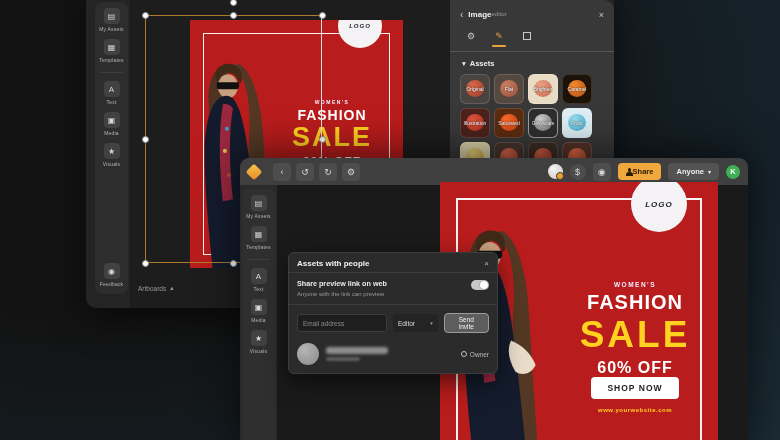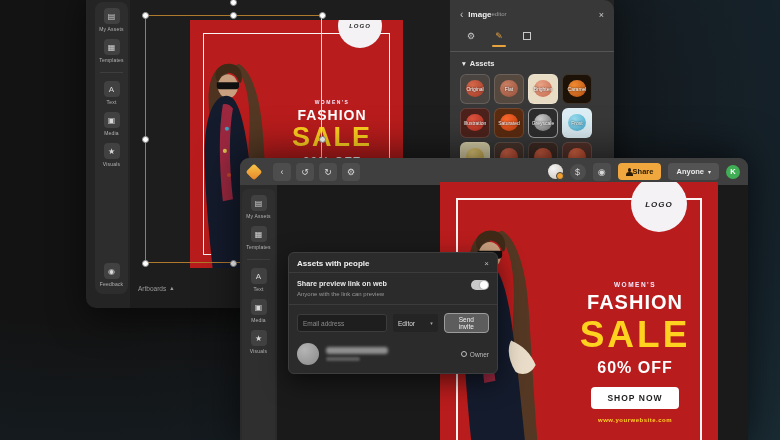--- a/index.html
+++ b/index.html
@@ -124,21 +124,21 @@
 
   .poster2{left:200px;top:24px;width:278px;height:276px;}
   .poster2 .poster-frame{left:16px;top:16px;right:16px;bottom:10px;}
   .poster2 .logo-badge{left:191px;top:-6px;width:56px;height:56px;}
   .poster2 .logo-badge span{font-size:8px;}
   .poster2 .ptext{left:115px;top:99px;width:160px;}
   .poster2 .eyebrow{font-size:6.5px;}
   .poster2 .ptitle{font-size:20px;margin-top:3px;}
   .poster2 .pbig{font-size:37px;letter-spacing:3px;margin-top:2px;}
   .poster2 .pdisc{font-size:16px;margin-top:6px;}
-  .poster2 .cta{margin-top:10px;padding:6px 16px;font-size:8.5px;letter-spacing:1px;}
+  .poster2 .cta{padding:6px 16px;font-size:8.5px;letter-spacing:1px;}
   .poster2 .website{display:block;margin-top:8px;font-size:6px;}
   .poster2 .woman{left:-4px;top:42px;width:130px;height:235px;}
 
   
   .dialog{position:absolute;left:48px;top:94px;width:210px;height:122px;background:#2b2b2b;
           border:1px solid #3d3d3d;border-radius:6px;box-shadow:0 8px 24px rgba(0,0,0,.55);z-index:20;
           display:flex;flex-direction:column;}
   .dlg-head{display:flex;align-items:center;padding:6px 8px 4px;}
   .dlg-title{color:#f2f2f2;font-size:8px;font-weight:bold;}
   .dlg-close{margin-left:auto;color:#bdbdbd;font-size:8px;cursor:pointer;}

